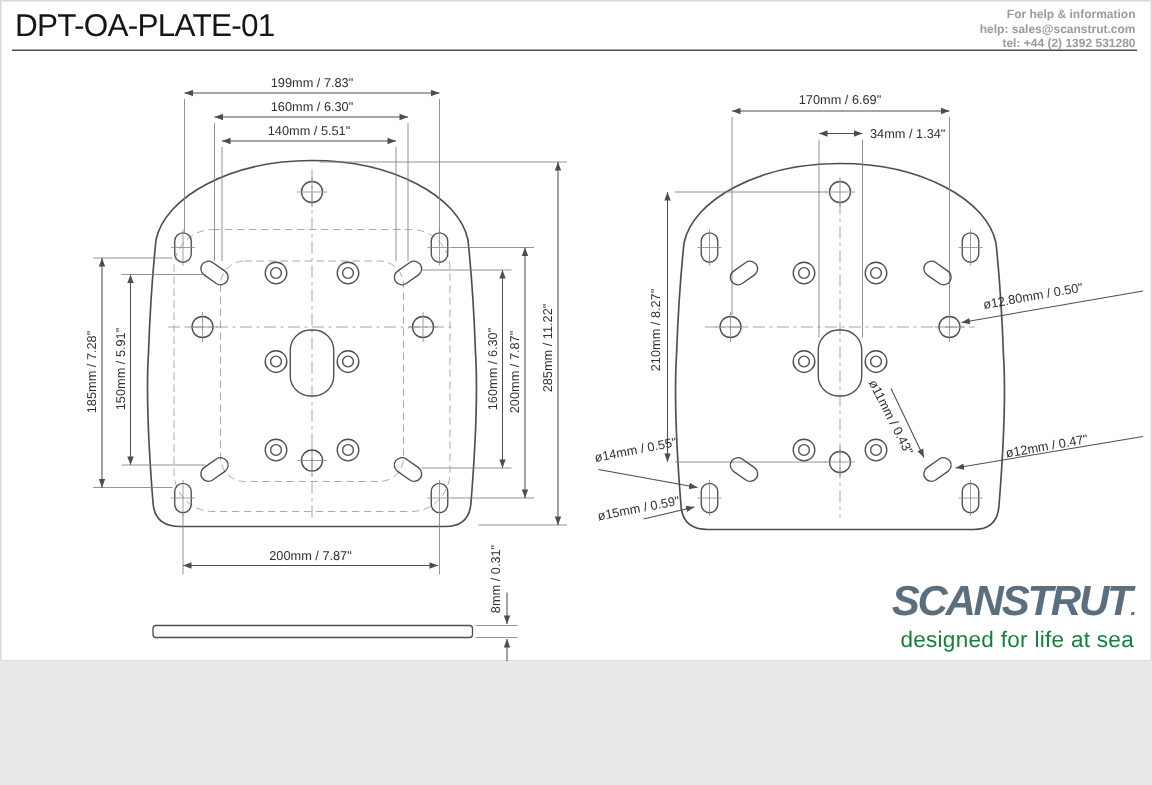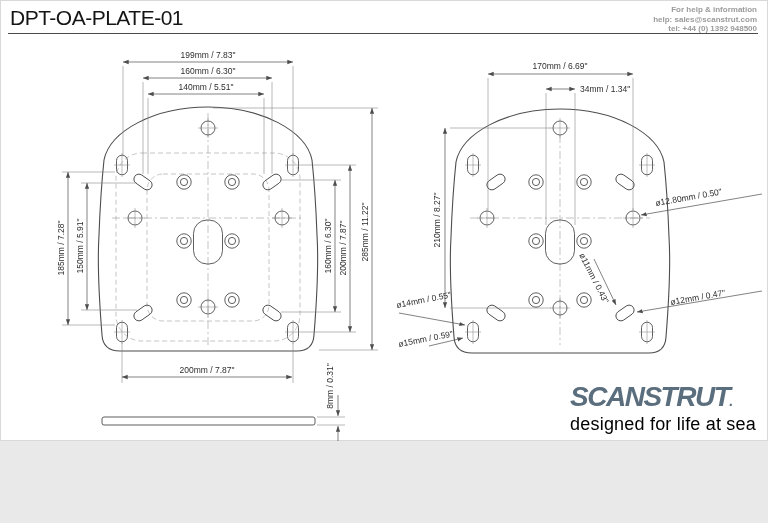--- a/index.html
+++ b/index.html
@@ -19,36 +19,36 @@
   .hl{fill:#ffffff;stroke:#4d4d4d;stroke-width:0.9;}
   .hn{fill:none;stroke:#4d4d4d;stroke-width:0.9;}
   .cl{stroke:#8a8a8a;stroke-width:0.55;fill:none;}
   .dim{stroke:#4d4d4d;stroke-width:0.7;fill:none;}
   .ext{stroke:#7d7d7d;stroke-width:0.55;fill:none;}
   .dd{stroke:#9a9a9a;stroke-width:0.6;fill:none;stroke-dasharray:8 3 2 3;}
   .dsh{stroke:#a0a0a0;stroke-width:0.6;fill:none;stroke-dasharray:5 3;}
   .dt{font:8.5px "Liberation Sans",sans-serif;fill:#2e2e2e;}
   
   .slogo{position:absolute;left:10px;top:473px;}
-  .brandbox{position:absolute;right:12px;bottom:6px;text-align:left;}
+  .brandbox{position:absolute;right:12px;bottom:6px;text-align:right;}
   .brand{font-size:28px;font-weight:bold;font-style:italic;color:#5b6e7e;
          letter-spacing:-1.5px;line-height:24px;}
   .branddot{font-size:14px;font-weight:bold;color:#5b6e7e;}
-  .tagline{font-size:18px;color:#000000;letter-spacing:0.2px;margin-top:1px;}
+  .tagline{font-size:15px;color:#15803d;letter-spacing:0.2px;margin-top:1px;}
 </style>
 </head>
 <body>
 
 <div class="page">
 
   <div class="title">DPT-OA-PLATE-01</div>
   <div class="help">
     <div>For help &amp; information</div>
     <div>help: sales@scanstrut.com</div>
-    <div>tel:  +44 (0) 1392 948500</div>
+    <div>tel:  +44 (2) 1392 531280</div>
   </div>
   <div class="rule"></div>
 
   <svg class="draw" width="768" height="420" viewBox="0 50 768 420">
     <defs>
       <marker id="arw" viewBox="0 0 10 10" refX="9" refY="5" markerWidth="9" markerHeight="9" orient="auto-start-reverse">
         <path d="M0,1.6 L9,5 L0,8.4 z" fill="#4d4d4d"></path>
       </marker>
       <g id="xhole">
         <circle class="hn" r="7"></circle>

